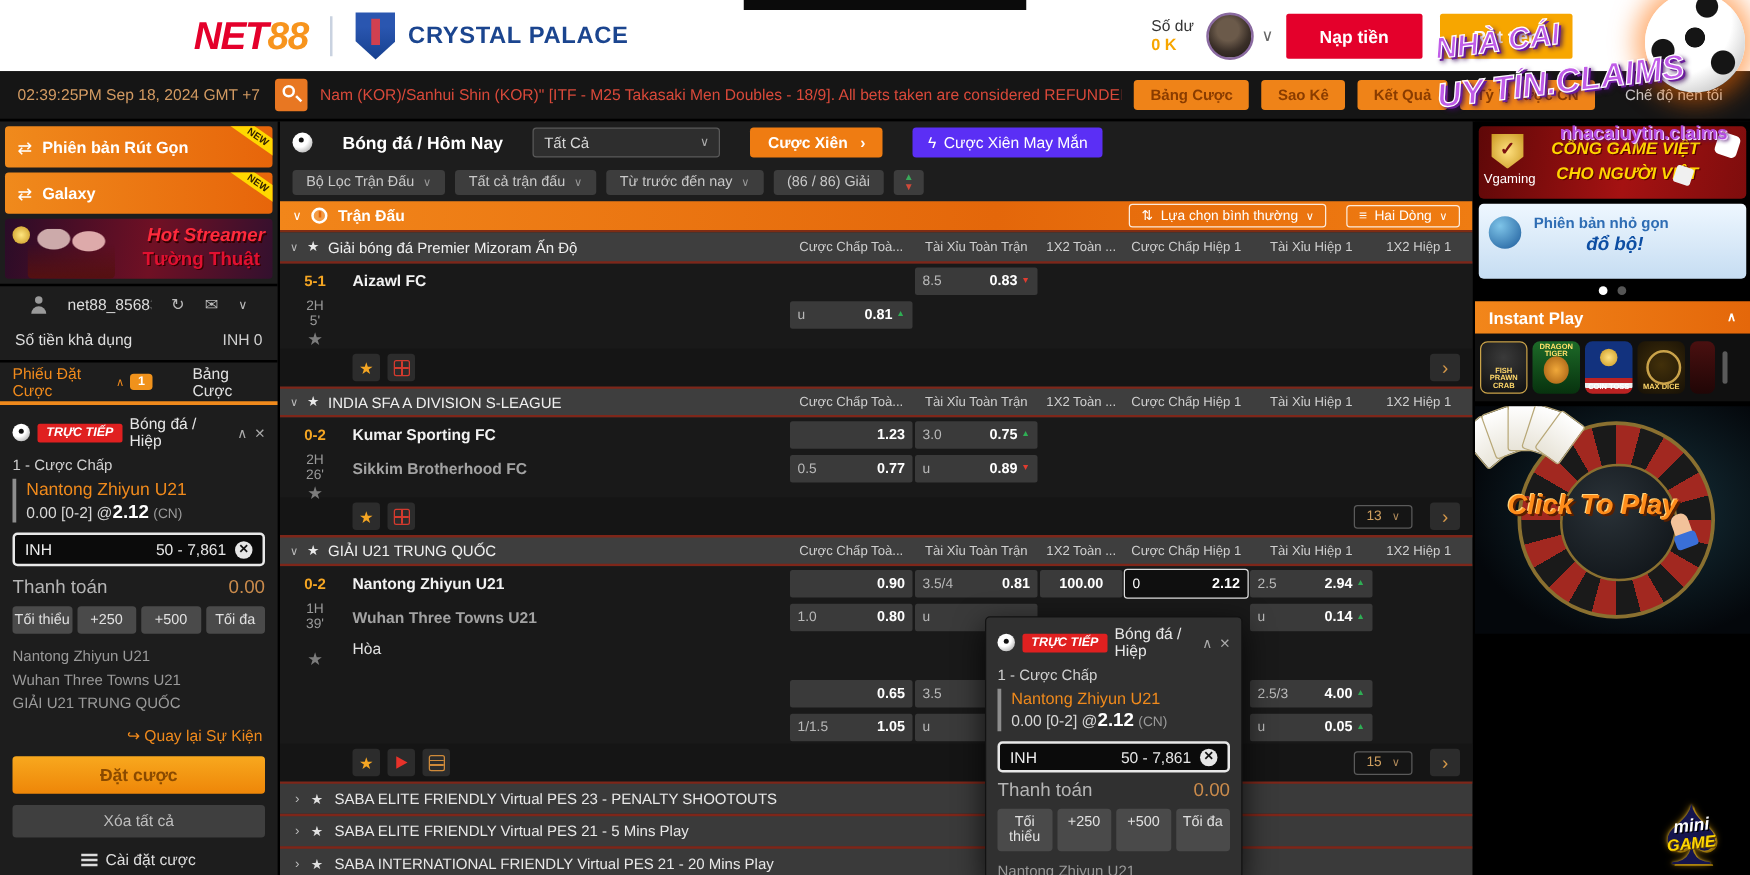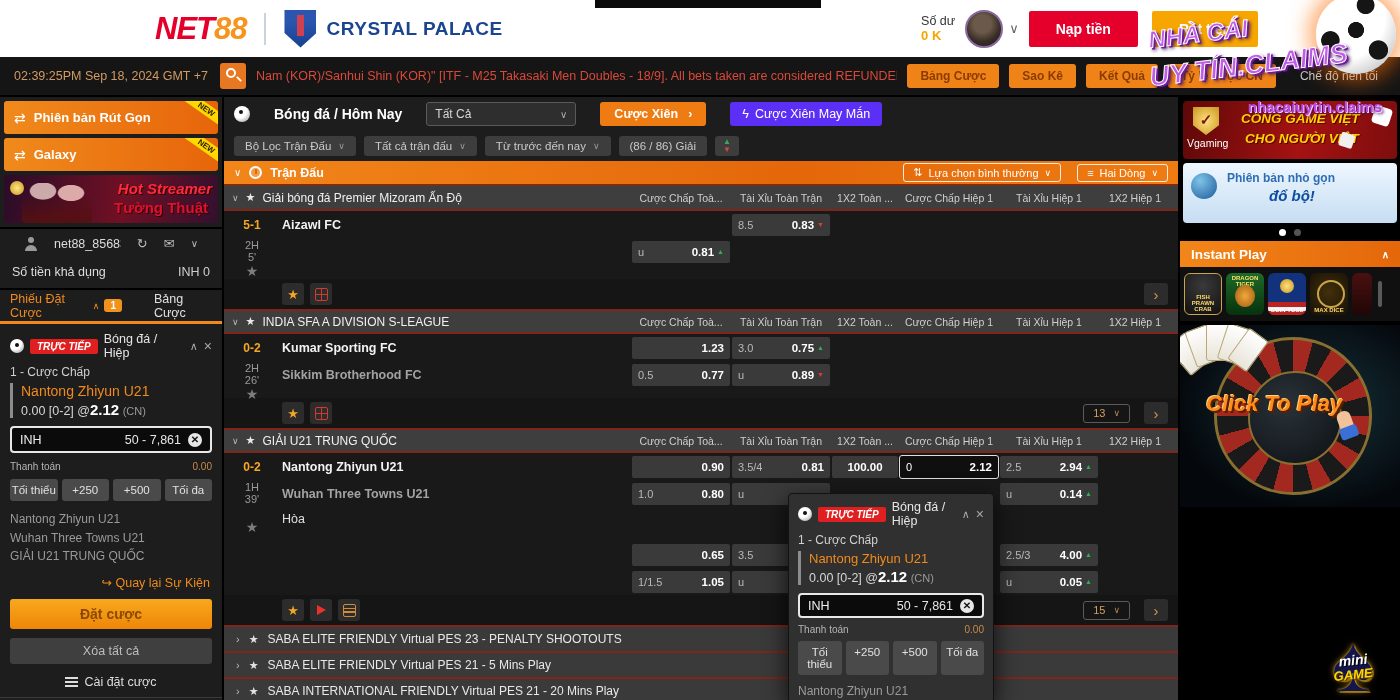--- a/index.html
+++ b/index.html
@@ -70,21 +70,21 @@
   .slip-type { color:#d0d0d0; font-size:12px; margin:5px 0 4px; }
   .sel-block { border-left:3px solid #8d8d8d; padding-left:8px; margin-bottom:8px; }
   .sel-team { color:#f08a1c; font-size:14px; margin-bottom:2px; }
   .sel-line { color:#d6d6d6; font-size:12.5px; }
   .sel-line .big { color:#fff; font-weight:bold; font-size:15px; }
   .sel-line .cn { color:#9a9a9a; font-size:11px; }
   .stake { background:#0b0b0b; border:2px solid #e8e8e8; border-radius:4px; height:27px; display:flex; align-items:center; padding:0 8px; }
   .stake .cur { color:#eee; font-size:12.5px; }
   .stake .rng { margin-left:auto; color:#e6e6e6; font-size:12.5px; }
   .stake .clr { width:14px; height:14px; border-radius:50%; background:#e6e6e6; color:#111; font-size:10px; line-height:14px; text-align:center; font-weight:bold; margin-left:7px; }
-  .payout { display:flex; margin:8px 0 7px; font-size:10px; }
+  .payout { display:flex; margin:8px 0 7px; font-size:15px; }
   .payout .pl { color:#b5b5b5; }
   .payout .pv { margin-left:auto; color:#c98a4b; }
   .qbtns { display:grid; grid-template-columns:1fr 1fr 1fr 1fr; gap:4px; }
   .qb { background:#4a4a4a; color:#e0e0e0; font-size:11.5px; text-align:center; padding:5px 0; border-radius:3px; }
   .slip-info { color:#9a9a9a; font-size:12px; line-height:1.55; margin-top:9px; }
   .back-link { text-align:right; color:#f08a1c; font-size:12.5px; margin:9px 2px 9px; }
   .place-btn { background:linear-gradient(180deg,#f8a81e,#ee8608); color:#8a4a00; font-weight:bold; font-size:14px; text-align:center; padding:7px 0; border-radius:3px; }
   .clear-btn { background:#3f3f3f; color:#bdbdbd; font-size:12.5px; text-align:center; padding:6px 0; border-radius:3px; margin-top:9px; }
   .set-row { text-align:center; color:#ddd; font-size:12.5px; margin:11px 0 8px; }
   .ic-sliders { display:inline-block; width:13px; height:10px; border-top:2px solid #ddd; border-bottom:2px solid #ddd; position:relative; vertical-align:middle; margin-right:6px; }

